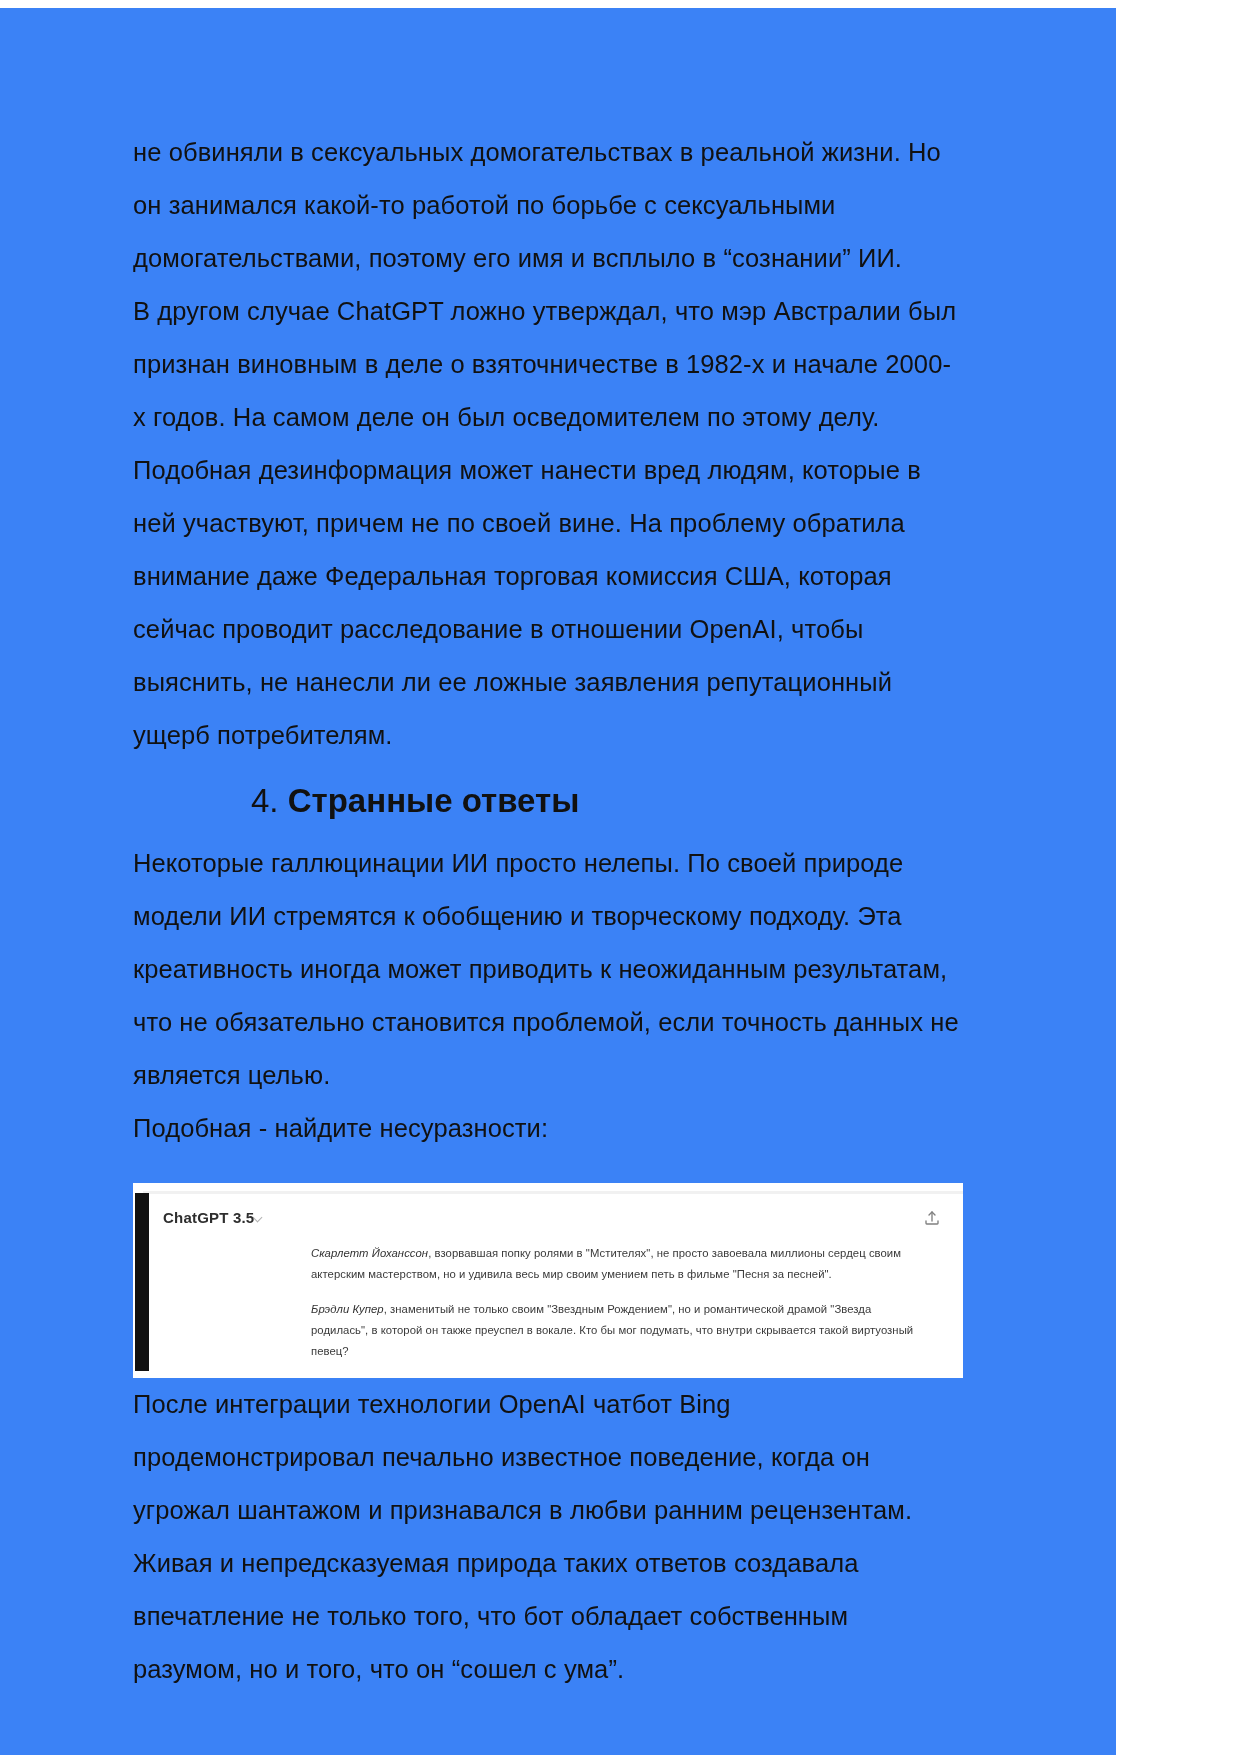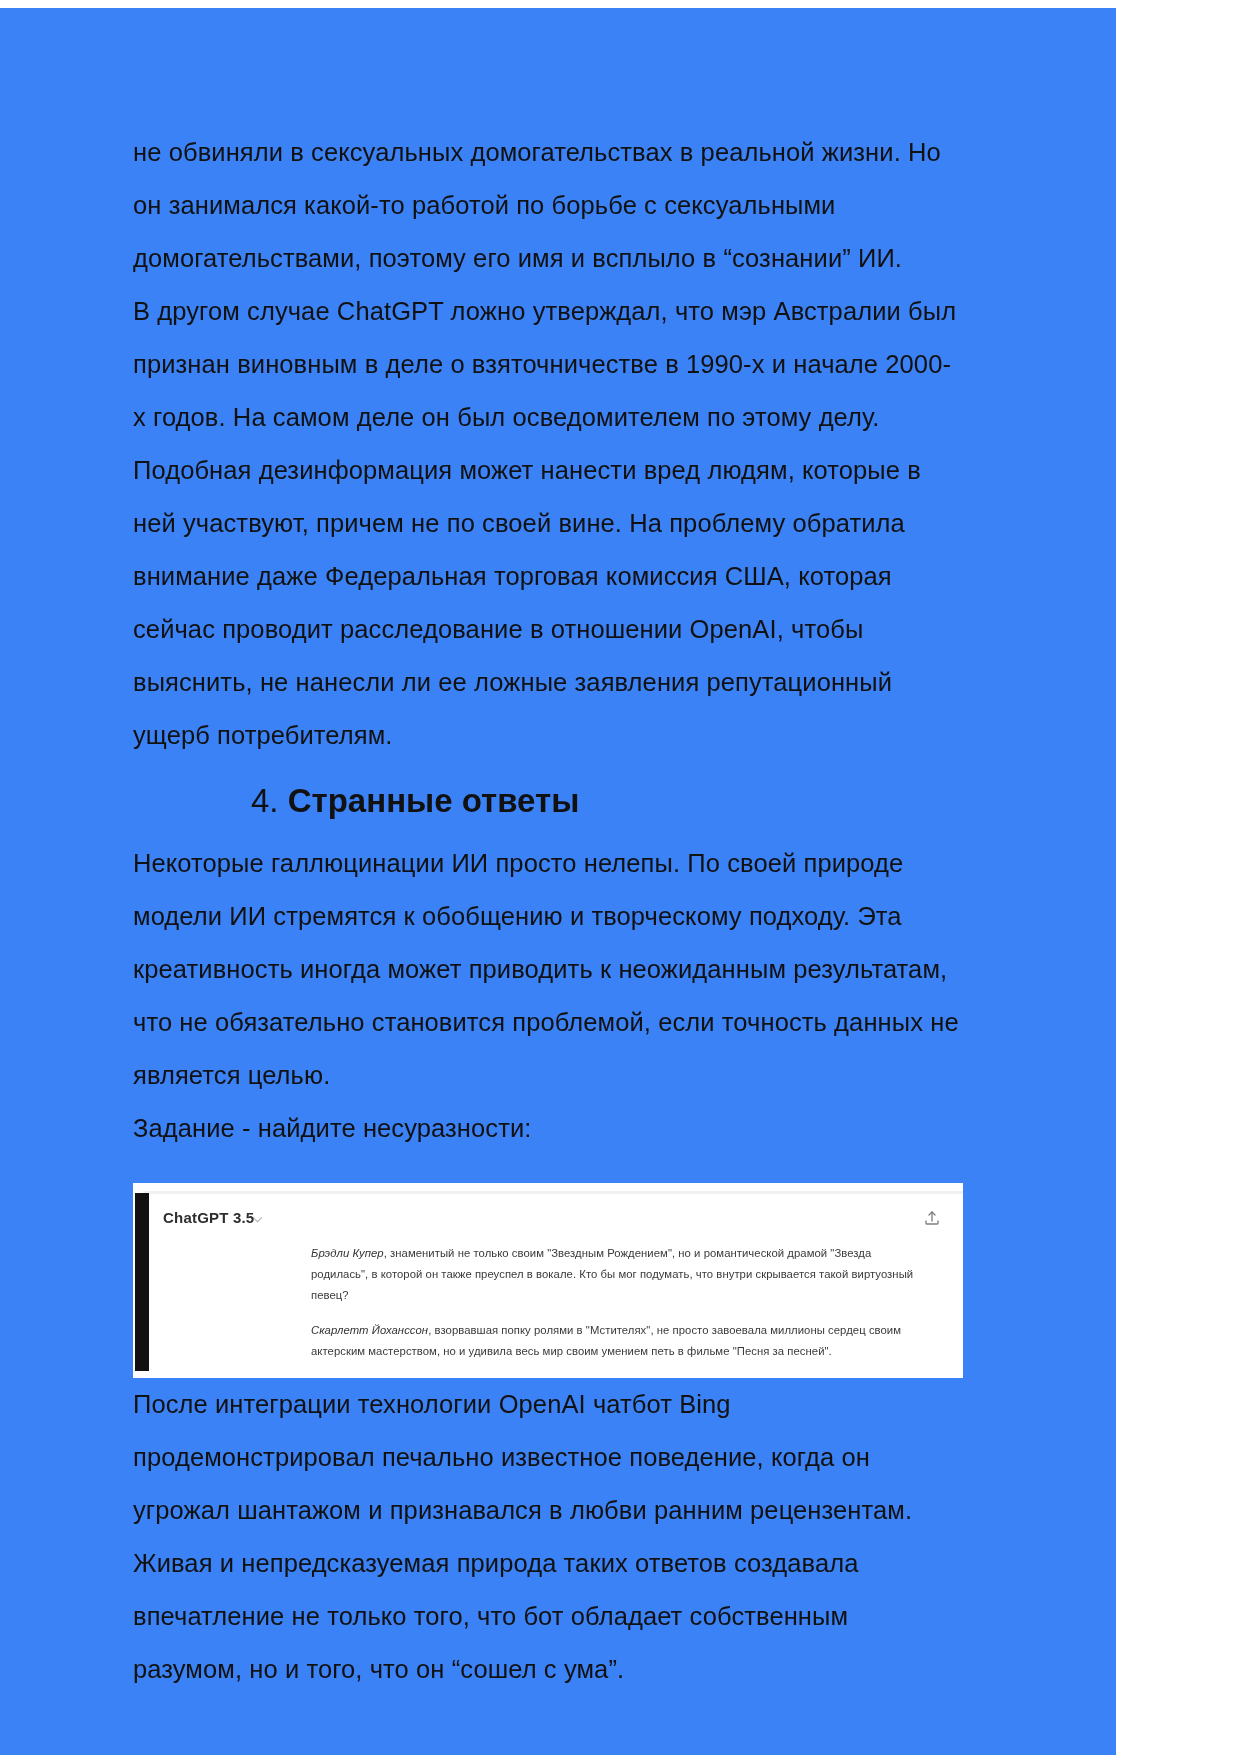--- a/index.html
+++ b/index.html
@@ -150,32 +150,32 @@
   }
 </style>
 </head>
 <body>
 
 <div class="page">
   <div class="content">
 
     <p class="body-text para-block">не обвиняли в сексуальных домогательствах в реальной жизни. Но он занимался какой-то работой по борьбе с сексуальными домогательствами, поэтому его имя и всплыло в “сознании” ИИ.</p>
 
-    <p class="body-text para-block">В другом случае ChatGPT ложно утверждал, что мэр Австралии был признан виновным в деле о взяточничестве в 1990-х и начале 2000-х годов. На самом деле он был осведомителем по этому делу.</p>
+    <p class="body-text para-block">В другом случае ChatGPT ложно утверждал, что мэр Австралии был признан виновным в деле о взяточничестве в 1982-х и начале 2000-х годов. На самом деле он был осведомителем по этому делу.</p>
 
     <p class="body-text para-block">Подобная дезинформация может нанести вред людям, которые в ней участвуют, причем не по своей вине. На проблему обратила внимание даже Федеральная торговая комиссия США, которая сейчас проводит расследование в отношении OpenAI, чтобы выяснить, не нанесли ли ее ложные заявления репутационный ущерб потребителям.</p>
 
     <p class="heading-line">
       <span class="num">4.</span>
       <span class="bold">Странные ответы</span>
     </p>
 
     <p class="body-text para-block">Некоторые галлюцинации ИИ просто нелепы. По своей природе модели ИИ стремятся к обобщению и творческому подходу. Эта креативность иногда может приводить к неожиданным результатам, что не обязательно становится проблемой, если точность данных не является целью.</p>
 
-    <p class="body-text para-block">Задание - найдите несуразности:</p>
+    <p class="body-text para-block">Подобная - найдите несуразности:</p>
 
     <div class="screenshot">
       <div class="shot-inner">
         <div class="shot-topline"></div>
         <div class="shot-leftbar"></div>
 
         <div class="shot-header">
           <span class="shot-title">ChatGPT 3.5</span>
           <span class="chev"></span>
         </div>
@@ -183,24 +183,24 @@
         <span class="share-icon">
           <svg viewBox="0 0 24 24" width="18" height="18" fill="none" stroke="#555" stroke-width="1.8" stroke-linecap="round" stroke-linejoin="round">
             <path d="M12 16V4"></path>
             <path d="M8 8l4-4 4 4"></path>
             <path d="M4 16v3a1 1 0 0 0 1 1h14a1 1 0 0 0 1-1v-3"></path>
           </svg>
         </span>
 
         <div class="shot-body">
           <p class="shot-para">
-            <em>Брэдли Купер</em><span>, знаменитый не только своим "Звездным Рождением", но и романтической драмой "Звезда родилась", в которой он также преуспел в вокале. Кто бы мог подумать, что внутри скрывается такой виртуозный певец?</span>
+            <em>Скарлетт Йоханссон</em><span>, взорвавшая попку ролями в "Мстителях", не просто завоевала миллионы сердец своим актерским мастерством, но и удивила весь мир своим умением петь в фильме "Песня за песней".</span>
           </p>
           <p class="shot-para">
-            <em>Скарлетт Йоханссон</em><span>, взорвавшая попку ролями в "Мстителях", не просто завоевала миллионы сердец своим актерским мастерством, но и удивила весь мир своим умением петь в фильме "Песня за песней".</span>
+            <em>Брэдли Купер</em><span>, знаменитый не только своим "Звездным Рождением", но и романтической драмой "Звезда родилась", в которой он также преуспел в вокале. Кто бы мог подумать, что внутри скрывается такой виртуозный певец?</span>
           </p>
         </div>
       </div>
     </div>
 
     <p class="body-text para-block after-shot">После интеграции технологии OpenAI чатбот Bing продемонстрировал печально известное поведение, когда он угрожал шантажом и признавался в любви ранним рецензентам. Живая и непредсказуемая природа таких ответов создавала впечатление не только того, что бот обладает собственным разумом, но и того, что он “сошел с ума”.</p>
 
   </div>
 </div>
 

